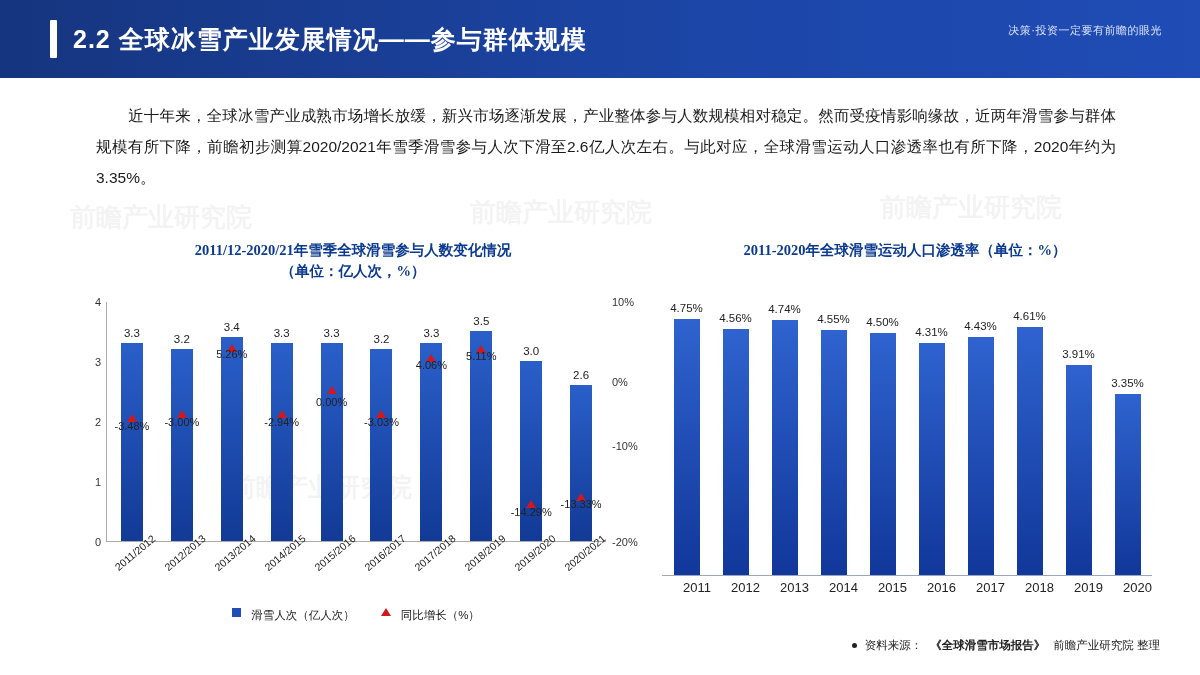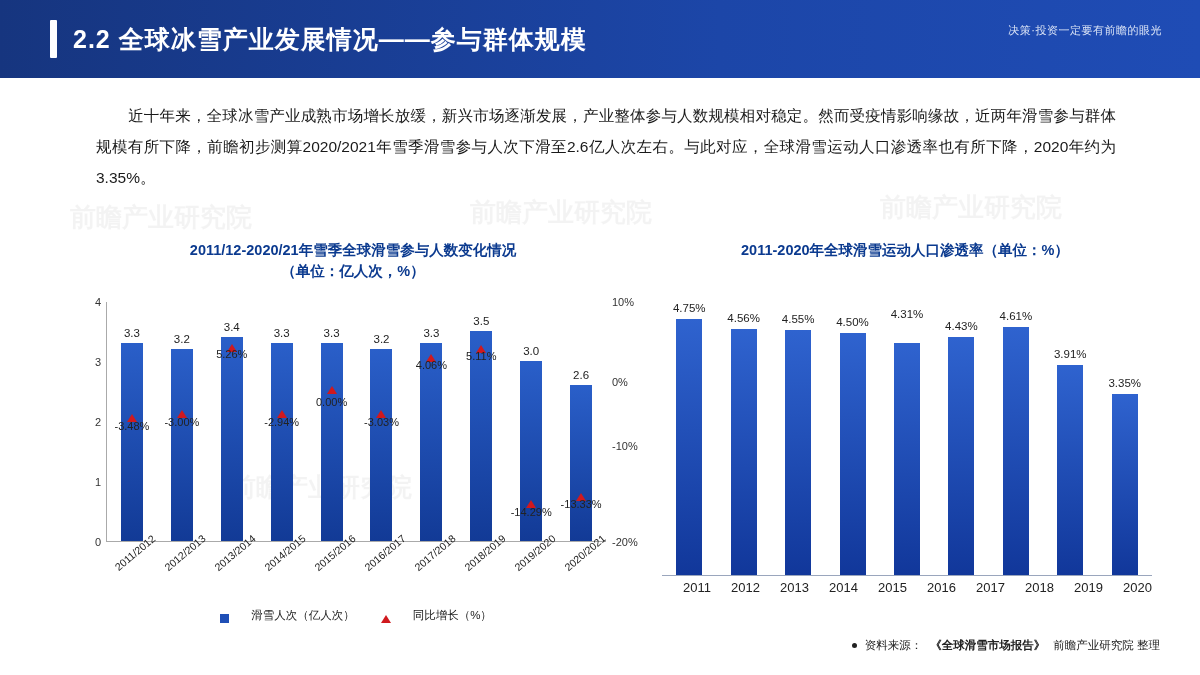--- a/index.html
+++ b/index.html
@@ -31,21 +31,21 @@
   
   .para{
     position:absolute;left:96px;top:100px;width:1020px;
     font-size:15.5px;color:#1a1a1a;line-height:31px;text-align:justify;
   }
   .para .indent{display:inline-block;width:32px;}
   
   .panel-left{position:absolute;left:58px;top:240px;width:560px;height:400px;}
   .panel-right{position:absolute;left:640px;top:240px;width:530px;height:400px;}
   .chart-title{
-    color:#0b3a8f;font-size:14.5px;font-weight:bold;text-align:center;line-height:21px;
+    color:#0b3a8f;font-size:14.5px;font-weight:bold;text-align:center;line-height:21px;font-family:Liberation Serif, serif;
   }
   .chart-title.left{padding-left:30px;}
   
   .plot-left{
     position:absolute;left:48px;top:62px;width:500px;height:240px;
     border-left:1px solid #aaa;border-bottom:1px solid #aaa;
     box-sizing:border-box;
   }
   .ytick-l{
     position:absolute;right:100%;transform:translateY(-50%);
@@ -80,21 +80,21 @@
   }
   .xlab span{
     position:absolute;left:50%;top:2px;
     transform:translateX(-50%) rotate(-40deg);transform-origin:center top;
     font-size:10.5px;color:#222;white-space:nowrap;
   }
   .legend{
     position:absolute;left:48px;top:368px;width:500px;
     display:flex;justify-content:center;gap:26px;font-size:11.5px;color:#222;
   }
-  .legend-item{display:flex;align-items:flex-end;gap:22px;}
+  .legend-item{display:flex;align-items:flex-start;gap:10px;}
   .lg-sq{width:9px;height:9px;background:#1f4fb6;}
   .lg-tri{width:0;height:0;border-left:5px solid transparent;border-right:5px solid transparent;border-bottom:8px solid #d0191e;}
   
   .plot-right{
     position:absolute;left:22px;top:56px;width:490px;height:280px;
     border-bottom:1px solid #9aa6bd;box-sizing:border-box;
   }
   .bar-r{
     width:26px;background:#1d4ec0;
     background:linear-gradient(180deg,#2f63cf 0%,#11379a 100%);
@@ -269,29 +269,33 @@
 
       <div class="bar-slot">
         <div class="bar-label" style="bottom:261px">4.75%</div>
         <div class="bar-r" style="height:256px"></div>
       </div>
       <div class="bar-slot">
         <div class="bar-label" style="bottom:251px">4.56%</div>
         <div class="bar-r" style="height:246px"></div>
       </div>
       <div class="bar-slot">
+        <div class="bar-label" style="bottom:260px">4.74%</div>
+        <div class="bar-r" style="height:255px"></div>
+      </div>
+      <div class="bar-slot">
         <div class="bar-label" style="bottom:250px">4.55%</div>
         <div class="bar-r" style="height:245px"></div>
       </div>
       <div class="bar-slot">
         <div class="bar-label" style="bottom:247px">4.50%</div>
         <div class="bar-r" style="height:242px"></div>
       </div>
       <div class="bar-slot">
-        <div class="bar-label" style="bottom:255px">4.31%</div>
+        <div class="bar-label" style="bottom:237px">4.31%</div>
         <div class="bar-r" style="height:232px"></div>
       </div>
       <div class="bar-slot">
         <div class="bar-label" style="bottom:243px">4.43%</div>
         <div class="bar-r" style="height:238px"></div>
       </div>
       <div class="bar-slot">
         <div class="bar-label" style="bottom:253px">4.61%</div>
         <div class="bar-r" style="height:248px"></div>
       </div>

